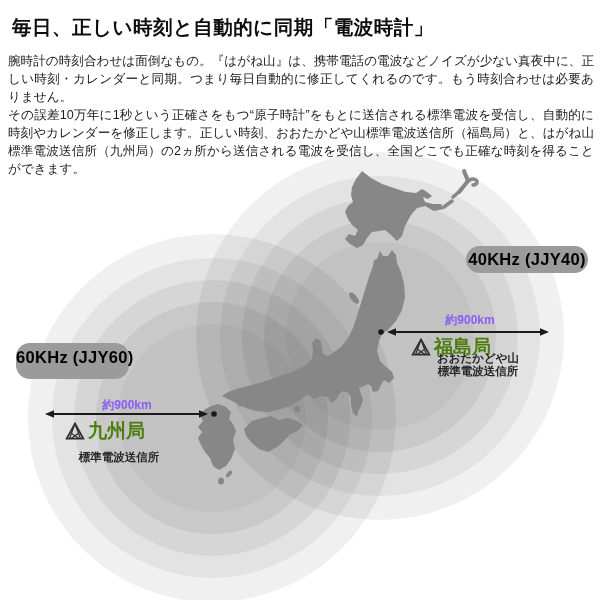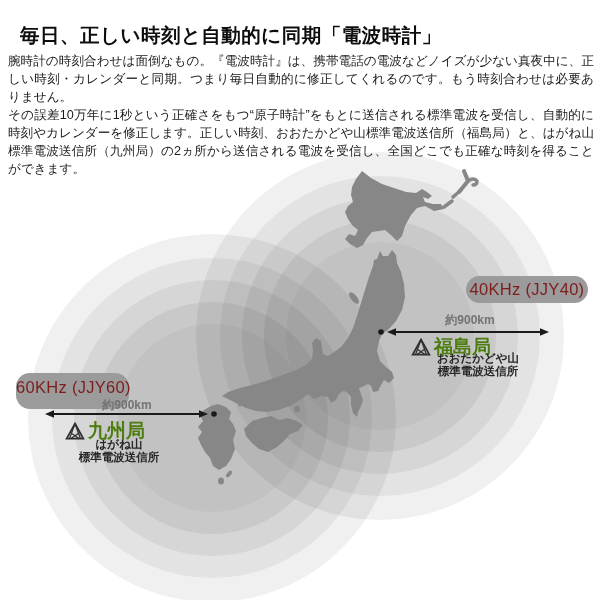--- a/index.html
+++ b/index.html
@@ -3,21 +3,21 @@
 <meta charset="utf-8">
 <style>
   html,body{margin:0;padding:0;background:#fff;}
   #page{
     position:relative;width:600px;height:600px;background:#ffffff;
     overflow:hidden;font-family:"Liberation Sans","DejaVu Sans",sans-serif;
     color:#1e1e1e;
   }
   
   #title{
-    position:absolute;left:12px;top:14px;width:576px;margin:8px;
+    position:absolute;left:12px;top:14px;width:576px;margin:0;
     font-size:19.5px;font-weight:bold;color:#0d0d0d;letter-spacing:.5px;
   }
   .intro{
     position:absolute;left:8px;top:52px;width:586px;
     font-size:12.6px;line-height:1.43;color:#1b1b1b;
     text-align:justify;
   }
   .intro p{margin:0;}
   
   .rings{position:absolute;left:0;top:0;width:600px;height:600px;}
@@ -34,28 +34,28 @@
   
   .e1{left:196px;top:152px;width:368px;height:368px;}
   .e2{left:220px;top:176px;width:320px;height:320px;}
   .e3{left:242px;top:198px;width:276px;height:276px;}
   .e4{left:264px;top:220px;width:232px;height:232px;}
   .e5{left:286px;top:242px;width:188px;height:188px;}
   
   #map-svg{position:absolute;left:0;top:0;z-index:3;}
   
   .badge{
-    position:absolute;z-index:4;background:#9b9b9b;color:#7f1d1d;
-    font-weight:normal;font-size:16.5px;text-align:center;
-    border-radius:14px;letter-spacing:.3px;white-space:nowrap;margin-top:30px;
+    position:absolute;z-index:4;background:#9b9b9b;color:#000000;
+    font-weight:bold;font-size:16.5px;text-align:center;
+    border-radius:14px;letter-spacing:.3px;white-space:nowrap;
   }
   #badge-east{left:466px;top:246px;width:122px;height:27px;line-height:27px;}
   #badge-west{left:16px;top:343px;width:113px;height:36px;line-height:28px;}
   .dist{
-    position:absolute;z-index:4;font-size:12px;font-weight:bold;color:#737373;
+    position:absolute;z-index:4;font-size:12px;font-weight:bold;color:#8b5cf6;
     text-align:center;white-space:nowrap;
   }
   #dist-east{left:426px;top:312px;width:88px;}
   #dist-west{left:83px;top:397px;width:88px;}
   .station{
     position:absolute;z-index:4;display:flex;align-items:center;gap:3px;
     font-size:19px;font-weight:bold;color:#4d7c0f;white-space:nowrap;
   }
   #station-east{left:411px;top:334px;}
   #station-west{left:65px;top:418px;}
@@ -147,22 +147,21 @@
   <div class="sub" id="east-sub1">おおたかどや山</div>
   <div class="sub" id="east-sub2">標準電波送信所</div>
 
   <div class="station" id="station-west">
     <svg class="tower-icon" width="20" height="20" viewBox="0 0 24 24">
       <path d="M12,3 L22,21 H2 Z" fill="none" stroke="#2e2e2e" stroke-width="2.1"></path>
       <path d="M12,3 L5.5,21 M12,3 L18.5,21 M7.3,14.5 L16.7,21 M16.7,14.5 L7.3,21" stroke="#2e2e2e" stroke-width="1.5" fill="none"></path>
     </svg>
     <span>九州局</span>
   </div>
-  <div class="sub" id="west-sub1">はがね山</div>
   <div class="sub" id="west-sub2">標準電波送信所</div>
 
   <h1 id="title">毎日、正しい時刻と自動的に同期「電波時計」</h1>
   <div class="intro">
-    <p>腕時計の時刻合わせは面倒なもの。『電波時計』は、携帯電話の電波などノイズが少ない真夜中に、正しい時刻・カレンダーと同期。つまり毎日自動的に修正してくれるのです。もう時刻合わせは必要ありません。</p>
+    <p>腕時計の時刻合わせは面倒なもの。『はがね山』は、携帯電話の電波などノイズが少ない真夜中に、正しい時刻・カレンダーと同期。つまり毎日自動的に修正してくれるのです。もう時刻合わせは必要ありません。</p>
     <p>その誤差10万年に1秒という正確さをもつ“原子時計”をもとに送信される標準電波を受信し、自動的に時刻やカレンダーを修正します。正しい時刻、おおたかどや山標準電波送信所（福島局）と、はがね山標準電波送信所（九州局）の2ヵ所から送信される電波を受信し、全国どこでも正確な時刻を得ることができます。</p>
   </div>
 
 </div>
 
 </body></html>

